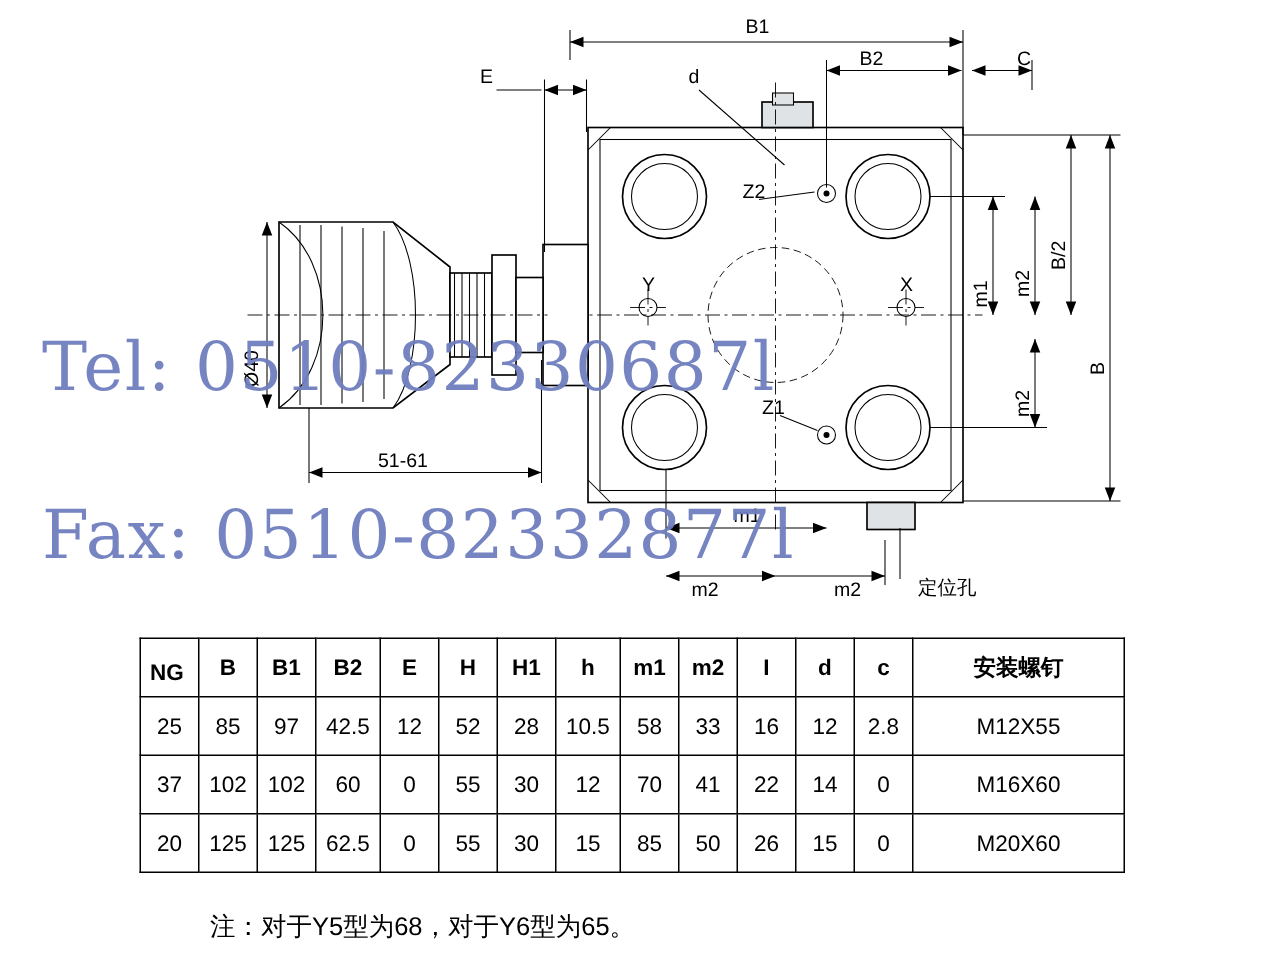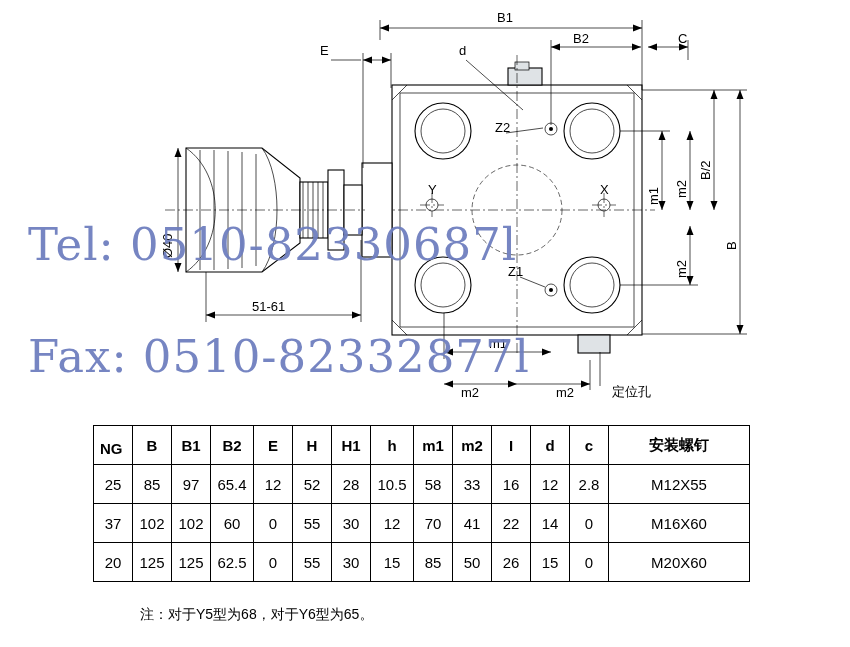--- a/index.html
+++ b/index.html
@@ -49,21 +49,21 @@
   .c-wide{width:42px;}
   .c-screw{width:140px;}
   .ng-head{position:relative;}
   .ng-head .ng-label{
     position:absolute;left:6px;top:14px;font-weight:bold;font-size:15px;
   }
   .row-head{font-weight:bold;}
 
   .note{
     position:absolute;left:140px;top:606px;
-    font-size:14px;color:#000;
+    font-size:17px;color:#000;
     font-family:"Liberation Sans", sans-serif;
   }
   .company{
     position:absolute;right:18px;top:606px;
     font-size:15px;color:#1b3d8f;font-weight:bold;
     font-family:"Liberation Sans", sans-serif;
   }
 
   
   text{font-family:"Liberation Sans", sans-serif;font-size:13px;fill:#000;}
@@ -256,21 +256,21 @@
         <th class="c-num">d</th>
         <th class="c-num">c</th>
         <th class="c-screw">安装螺钉</th>
       </tr>
     </thead>
     <tbody>
       <tr>
         <td class="row-head">25</td>
         <td>85</td>
         <td>97</td>
-        <td>65.4</td>
+        <td>42.5</td>
         <td>12</td>
         <td>52</td>
         <td>28</td>
         <td>10.5</td>
         <td>58</td>
         <td>33</td>
         <td>16</td>
         <td>12</td>
         <td>2.8</td>
         <td>M12X55</td>

